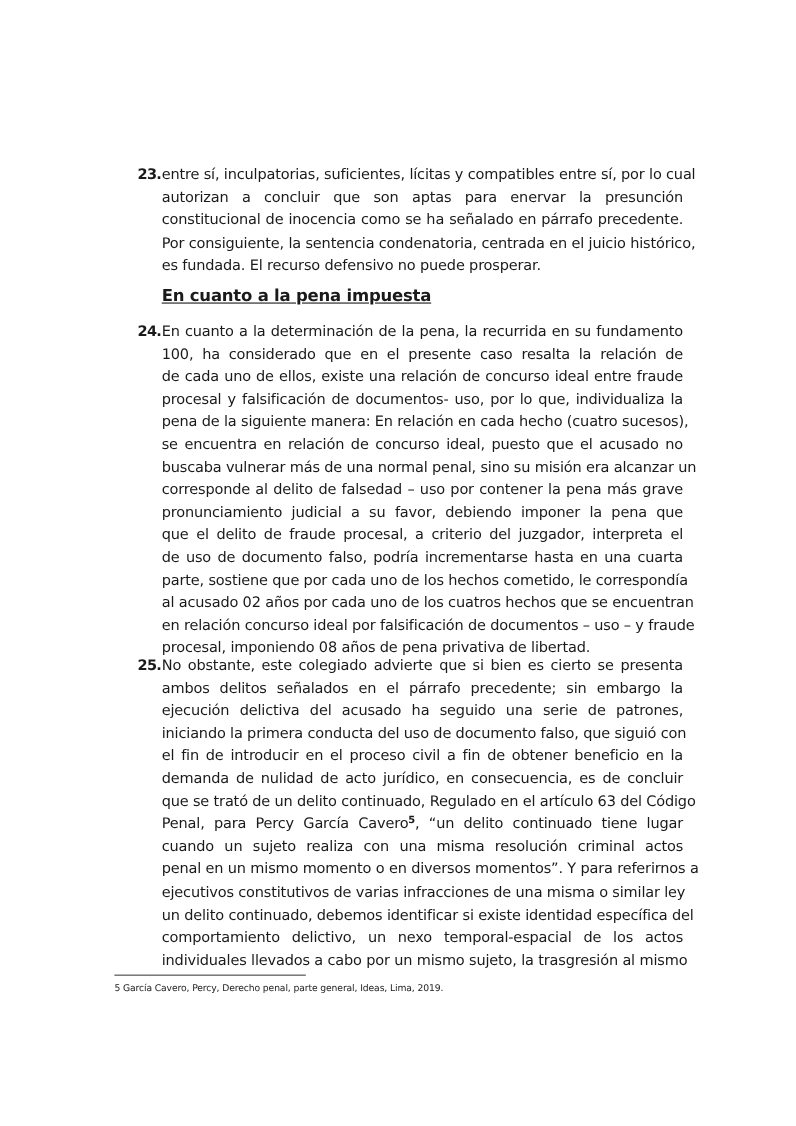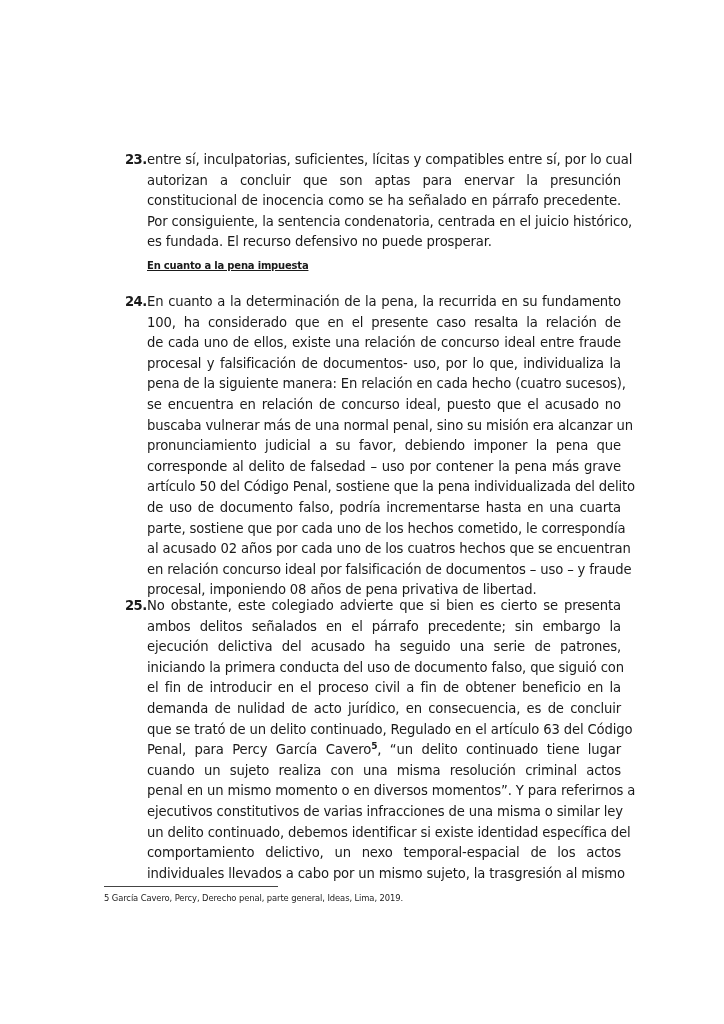--- a/index.html
+++ b/index.html
@@ -2,21 +2,21 @@
 <html><head>
   <meta charset="utf-8">
   <style>
     html, body { margin: 0; padding: 0; background: #ffffff; }
     body { width: 724px; height: 1024px; position: relative; overflow: hidden; color: #1a1a1a; }
     .page { position: absolute; left: 0; top: 0; width: 724px; height: 1024px; background: #fff; }
     .para { position: absolute; left: 147px; width: 474px; font-family: "DejaVu Sans", sans-serif; font-size: 13.2px; line-height: 20.6px; letter-spacing: -0.15px; }
     .line { display: block; text-align: justify; text-align-last: justify; white-space: nowrap; height: 20.6px; overflow: visible; }
     .line.last { text-align-last: left; }
     .num { position: absolute; left: -22px; top: 0; font-weight: bold; font-family: "DejaVu Sans", sans-serif; font-size: 13.2px; letter-spacing: -0.6px; }
-    .heading { position: absolute; left: 147px; top: 260px; font-family: "DejaVu Sans", sans-serif; font-weight: bold; font-size: 10px; text-decoration: underline; letter-spacing: -0.2px; }
+    .heading { position: absolute; left: 147px; top: 260px; font-family: "DejaVu Sans", sans-serif; font-weight: bold; font-size: 15px; text-decoration: underline; letter-spacing: -0.2px; }
     .fn-rule { position: absolute; left: 104px; top: 886px; width: 174px; height: 0; border-top: 1px solid #444; }
     .fn-text { position: absolute; left: 104px; top: 893px; font-family: "DejaVu Sans", sans-serif; font-size: 8.4px; color: #222; letter-spacing: -0.1px; }
     sup { font-size: 9px; font-weight: bold; vertical-align: 5px; line-height: 0; }
   </style>
 </head>
 <body>
 
 <div class="page">
 
   <div class="para" style="top:150px;">
@@ -32,23 +32,23 @@
 
   <div class="para" style="top:292px;">
     <span class="num">24.</span>
     <span class="line">En cuanto a la determinación de la pena, la recurrida en su fundamento</span>
     <span class="line">100, ha considerado que en el presente caso resalta la relación de</span>
     <span class="line">de cada uno de ellos, existe una relación de concurso ideal entre fraude</span>
     <span class="line">procesal y falsificación de documentos- uso, por lo que, individualiza la</span>
     <span class="line">pena de la siguiente manera: En relación en cada hecho (cuatro sucesos),</span>
     <span class="line">se encuentra en relación de concurso ideal, puesto que el acusado no</span>
     <span class="line">buscaba vulnerar más de una normal penal, sino su misión era alcanzar un</span>
+    <span class="line">corresponde al delito de falsedad – uso por contener la pena más grave</span>
     <span class="line">pronunciamiento judicial a su favor, debiendo imponer la pena que</span>
-    <span class="line">corresponde al delito de falsedad – uso por contener la pena más grave</span>
-    <span class="line">artículo 50 del Código Penal, sostiene que la pena individualizada del delito</span>
+    <span class="line">que el delito de fraude procesal, a criterio del juzgador, interpreta el</span>
     <span class="line">de uso de documento falso, podría incrementarse hasta en una cuarta</span>
     <span class="line">parte, sostiene que por cada uno de los hechos cometido, le correspondía</span>
     <span class="line">al acusado 02 años por cada uno de los cuatros hechos que se encuentran</span>
     <span class="line">en relación concurso ideal por falsificación de documentos – uso – y fraude</span>
     <span class="line last">procesal, imponiendo 08 años de pena privativa de libertad.</span>
   </div>
 
   <div class="para" style="top:596px;">
     <span class="num">25.</span>
     <span class="line">No obstante, este colegiado advierte que si bien es cierto se presenta</span>

